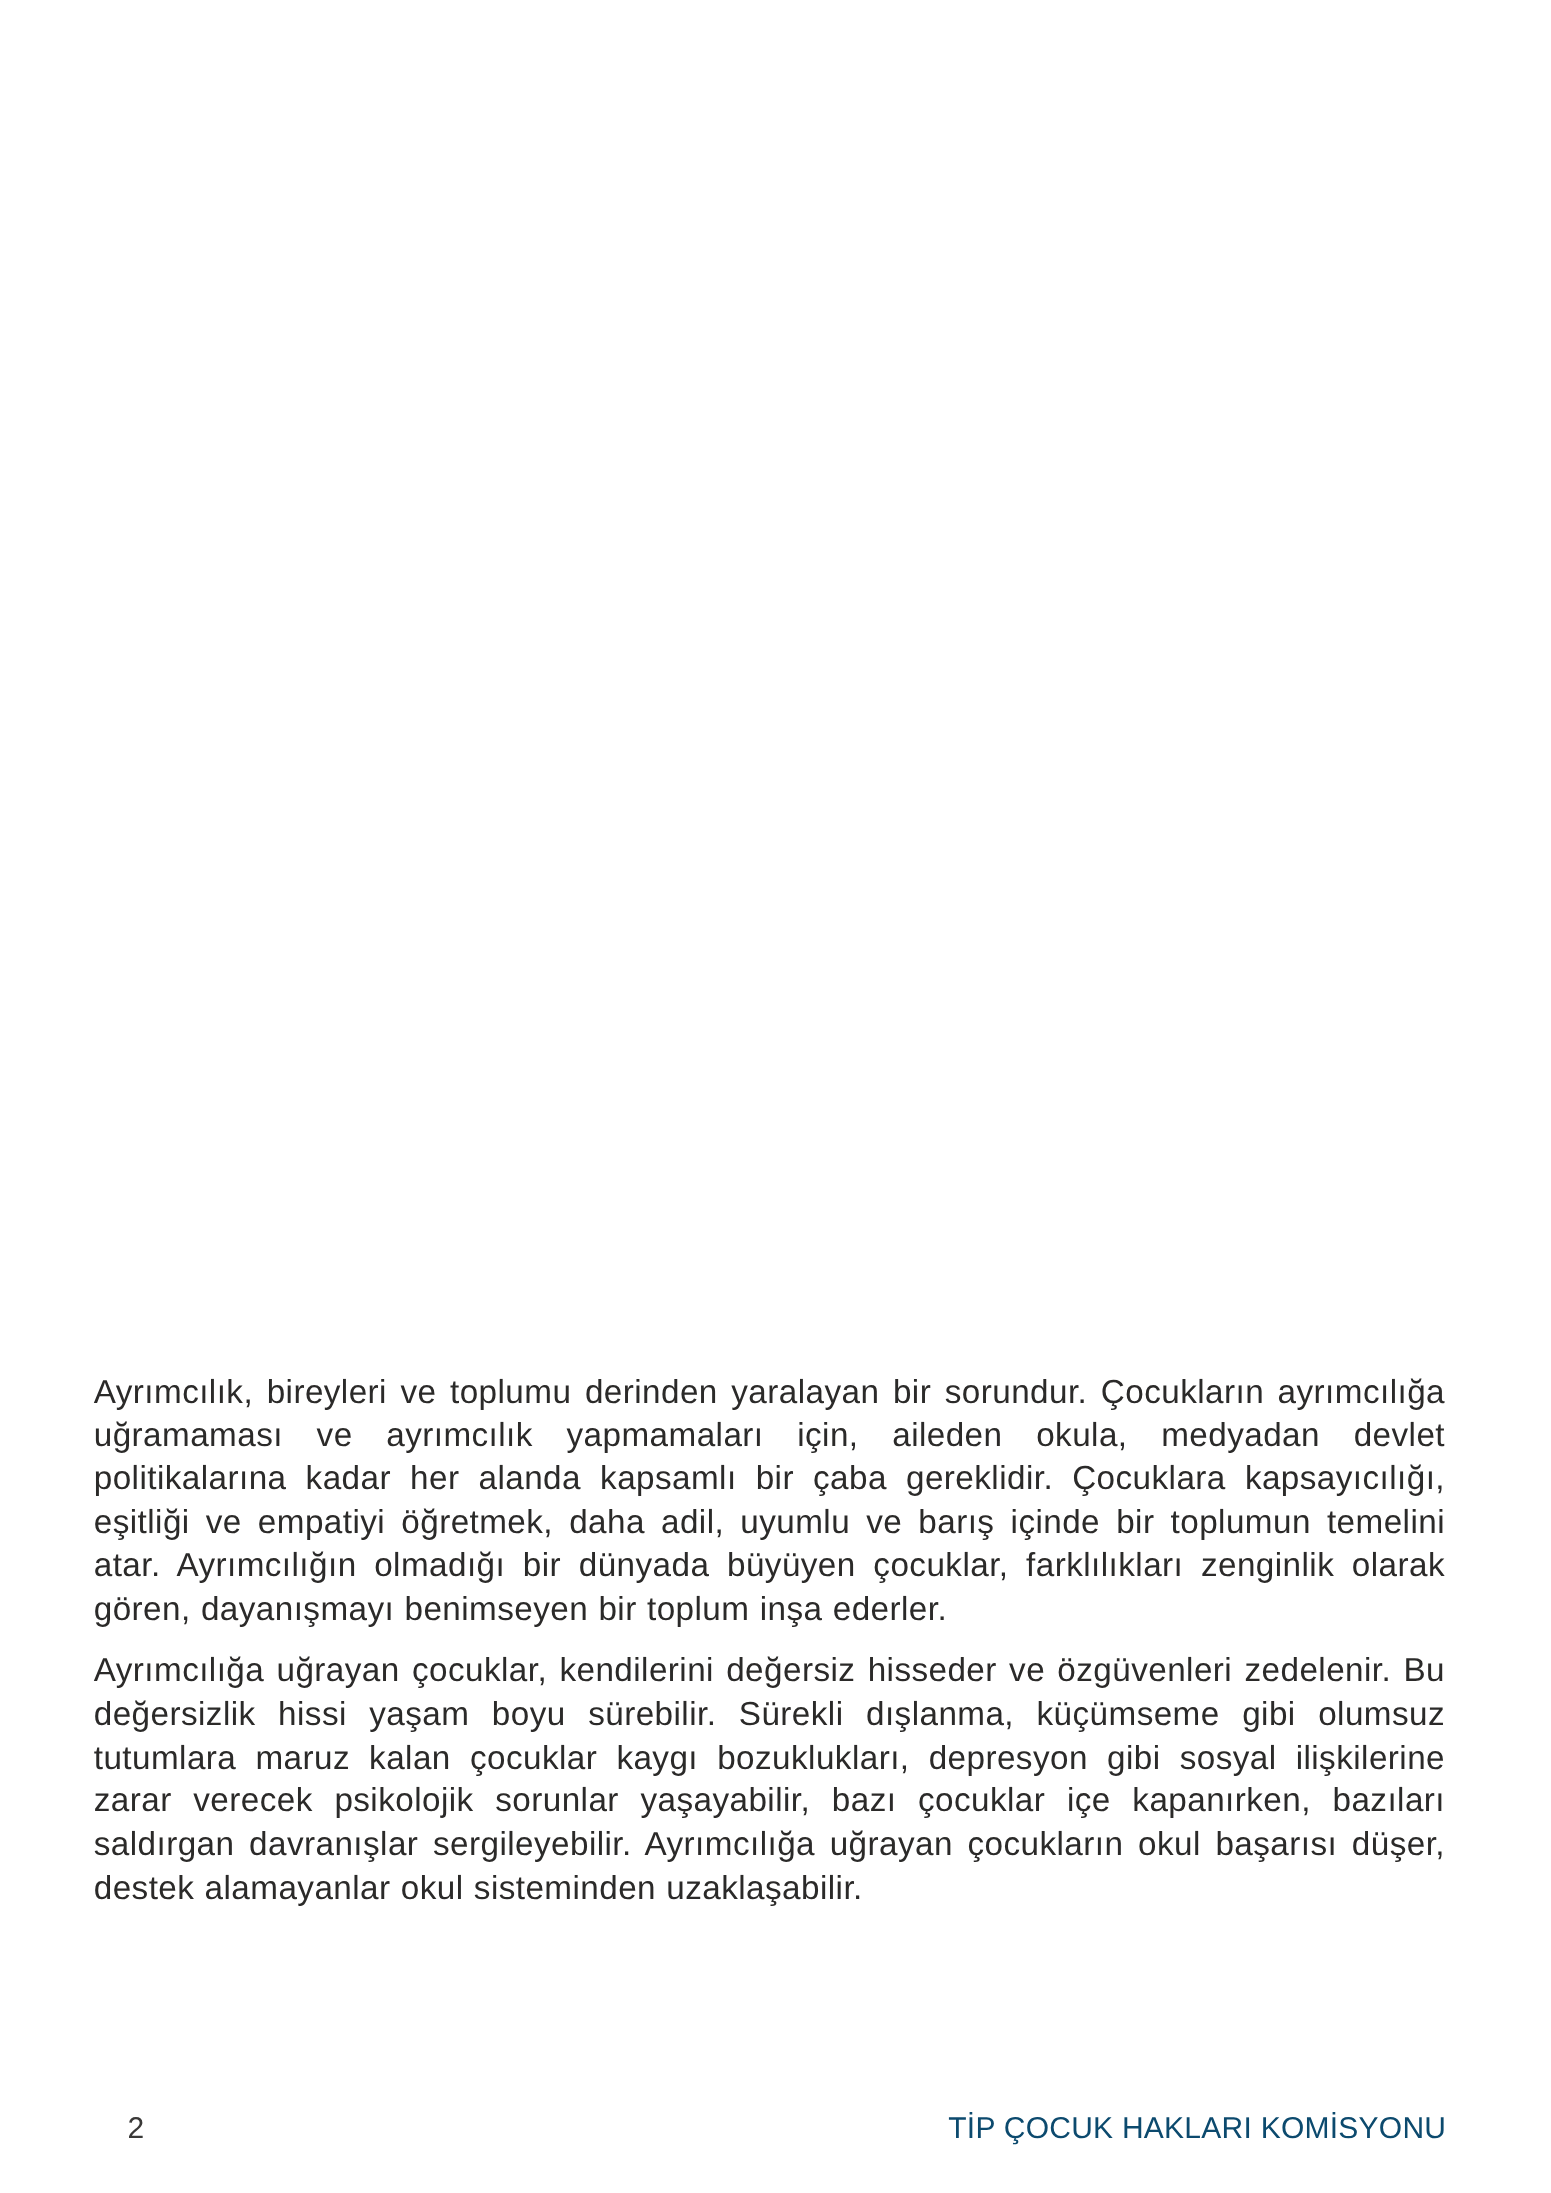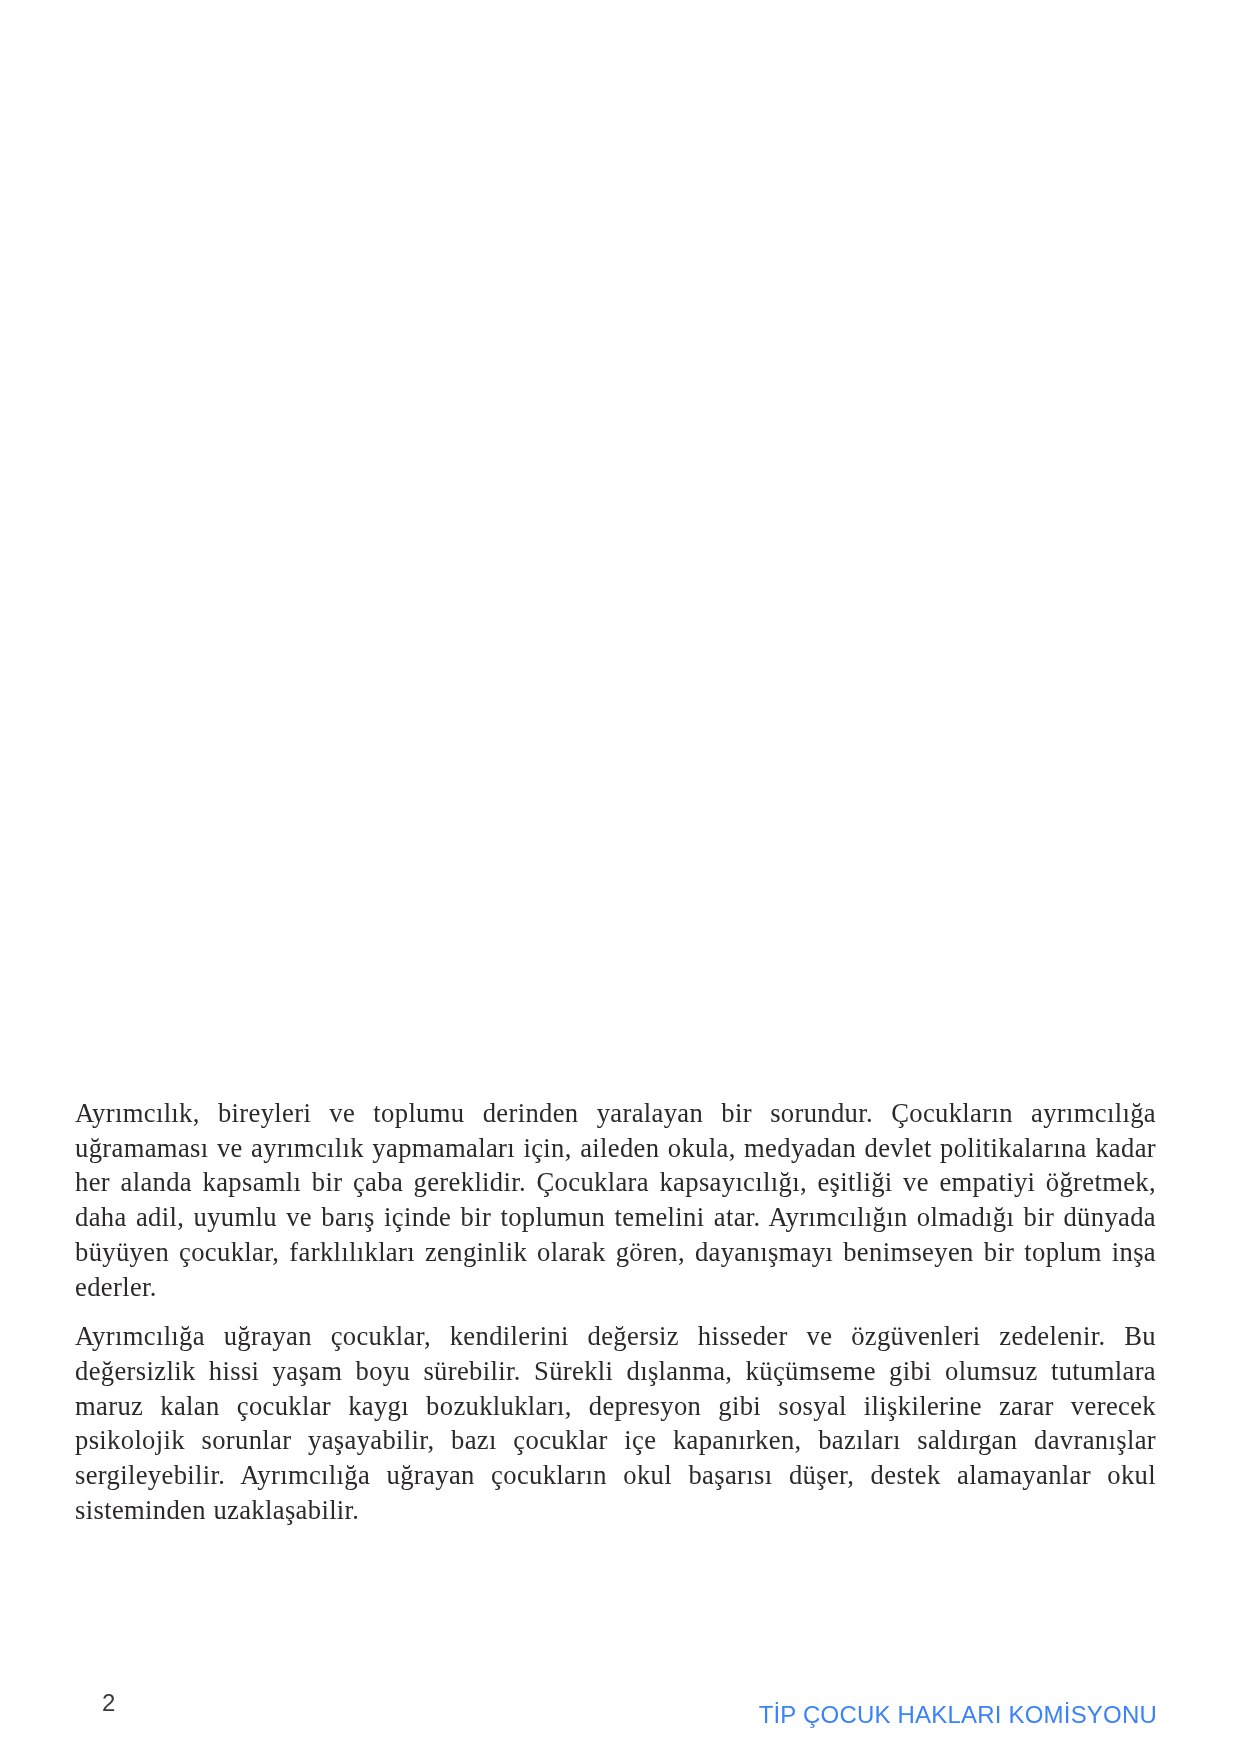--- a/index.html
+++ b/index.html
@@ -20,21 +20,20 @@
       left: 0; top: 0;
       width: 1241px;
       height: 1754px;
       background: #ffffff;
     }
     .body-text {
       position: absolute;
       left: 75px;
       top: 1096px;
       width: 1081px;
-      font-family: Liberation Serif, serif;
     }
     .para {
       margin: 0 0 15px 0;
       font-size: 26.6px;
       line-height: 34.7px;
       text-align: justify;
       letter-spacing: 0.35px;
       word-spacing: 0.5px;
       color: #2b2a29;
     }
@@ -49,25 +48,25 @@
       position: absolute;
       left: 102px;
       top: 0;
       font-size: 24px;
       line-height: 34px;
       color: #3a3938;
     }
     .footer-title {
       position: absolute;
       right: 84px;
-      top: 12px;
+      top: 0;
       font-size: 24px;
       line-height: 34px;
       letter-spacing: 0.2px;
-      color: #3b82f6;
+      color: #0c4a6e;
     }
   </style>
 </head>
 <body>
 
 <div class="page">
 
   <div class="body-text">
     <p class="para">Ayrımcılık, bireyleri ve toplumu derinden yaralayan bir sorundur. Çocukların ayrımcılığa uğramaması ve ayrımcılık yapmamaları için, aileden okula, medyadan devlet politikalarına kadar her alanda kapsamlı bir çaba gereklidir. Çocuklara kapsayıcılığı, eşitliği ve empatiyi öğretmek, daha adil, uyumlu ve barış içinde bir toplumun temelini atar. Ayrımcılığın olmadığı bir dünyada büyüyen çocuklar, farklılıkları zenginlik olarak gören, dayanışmayı benimseyen bir toplum inşa ederler.</p>
     <p class="para">Ayrımcılığa uğrayan çocuklar, kendilerini değersiz hisseder ve özgüvenleri zedelenir. Bu değersizlik hissi yaşam boyu sürebilir. Sürekli dışlanma, küçümseme gibi olumsuz tutumlara maruz kalan çocuklar kaygı bozuklukları, depresyon gibi sosyal ilişkilerine zarar verecek psikolojik sorunlar yaşayabilir, bazı çocuklar içe kapanırken, bazıları saldırgan davranışlar sergileyebilir. Ayrımcılığa uğrayan çocukların okul başarısı düşer, destek alamayanlar okul sisteminden uzaklaşabilir.</p>

